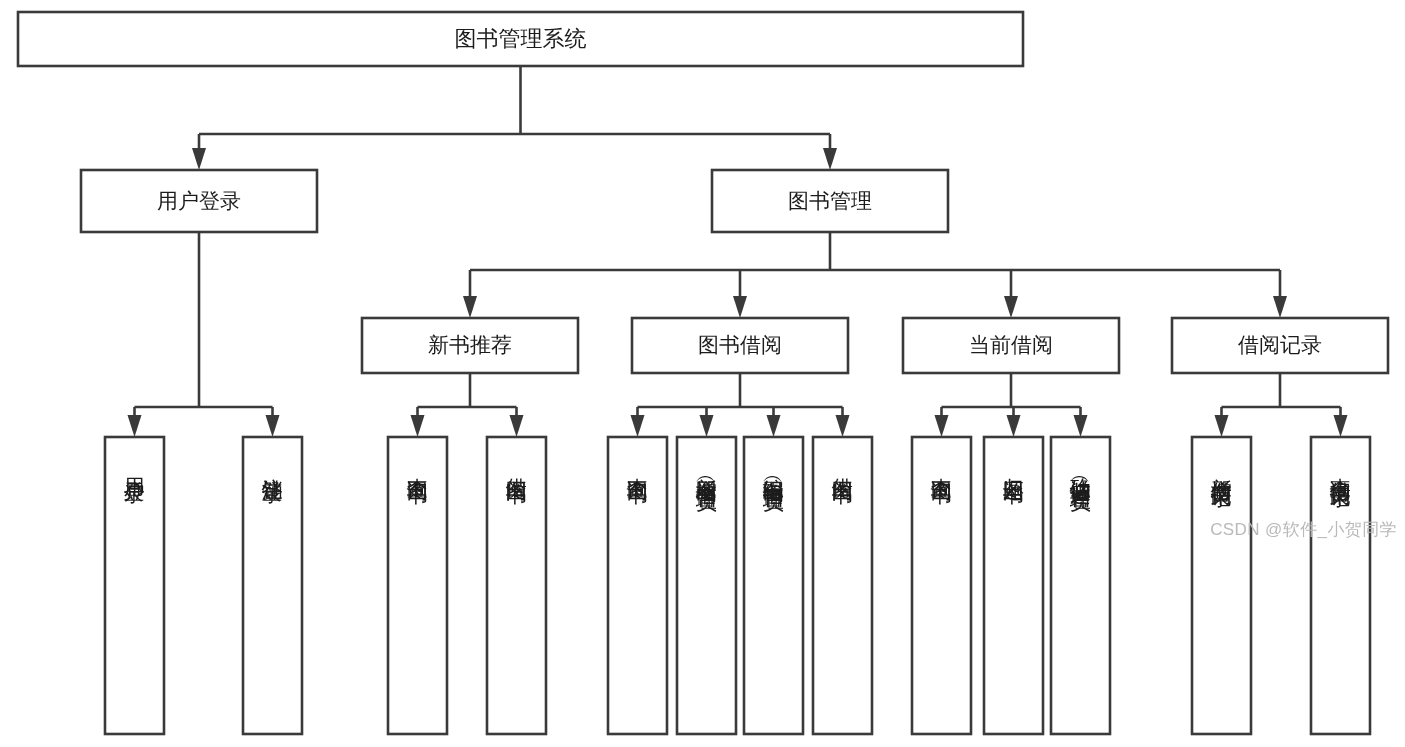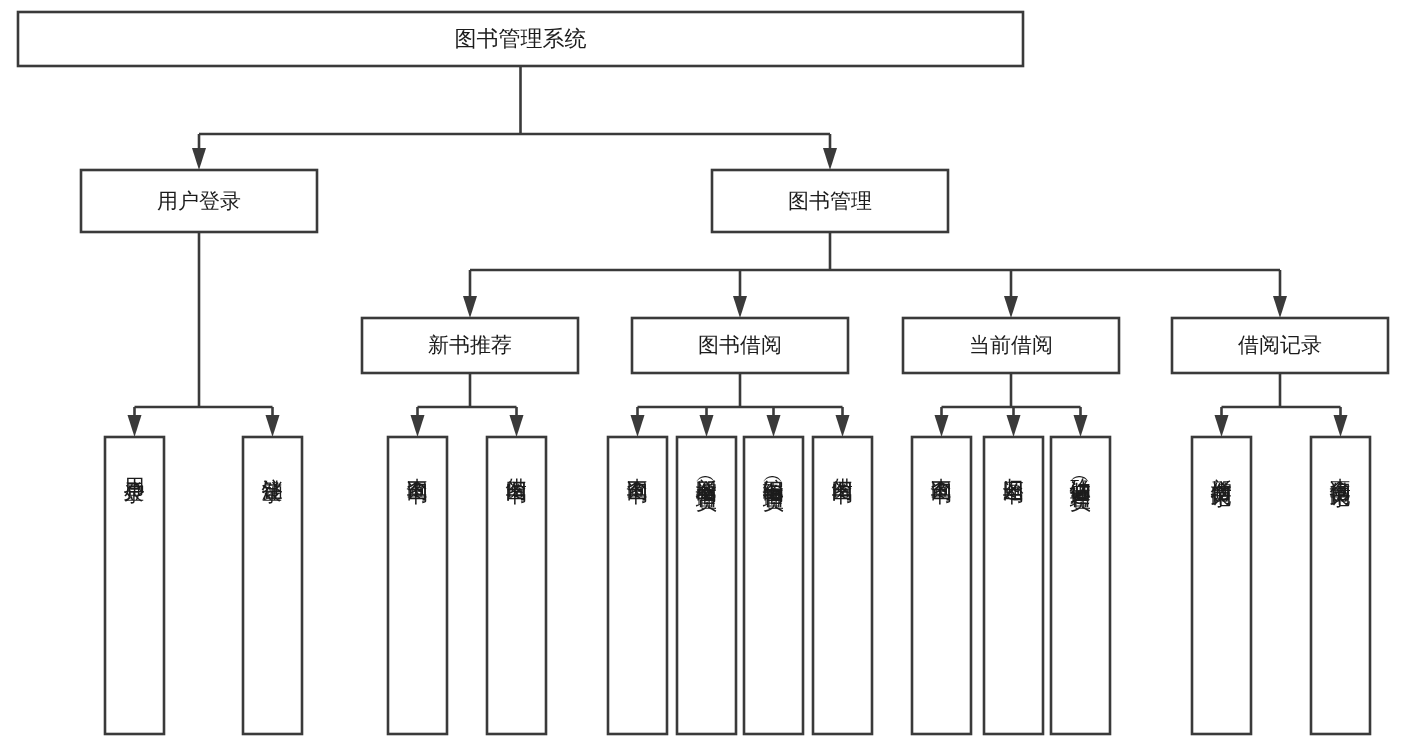--- a/index.html
+++ b/index.html
@@ -208,13 +208,14 @@
       <div class="vertical-label-wrap" style="left: 1051px; top: 461px; width: 59px; height: 269px;">
         <span class="vertical-label">确认归还（管理员）</span>
       </div>
       <div class="vertical-label-wrap" style="left: 1192px; top: 461px; width: 59px; height: 269px;">
         <span class="vertical-label">新增借阅记录</span>
       </div>
       <div class="vertical-label-wrap" style="left: 1311px; top: 461px; width: 59px; height: 269px;">
         <span class="vertical-label">查询借阅记录</span>
       </div>
     </div>
+  <div class="watermark">CSDN @软件_小贺同学</div>
 </div>
 
 </body></html>

